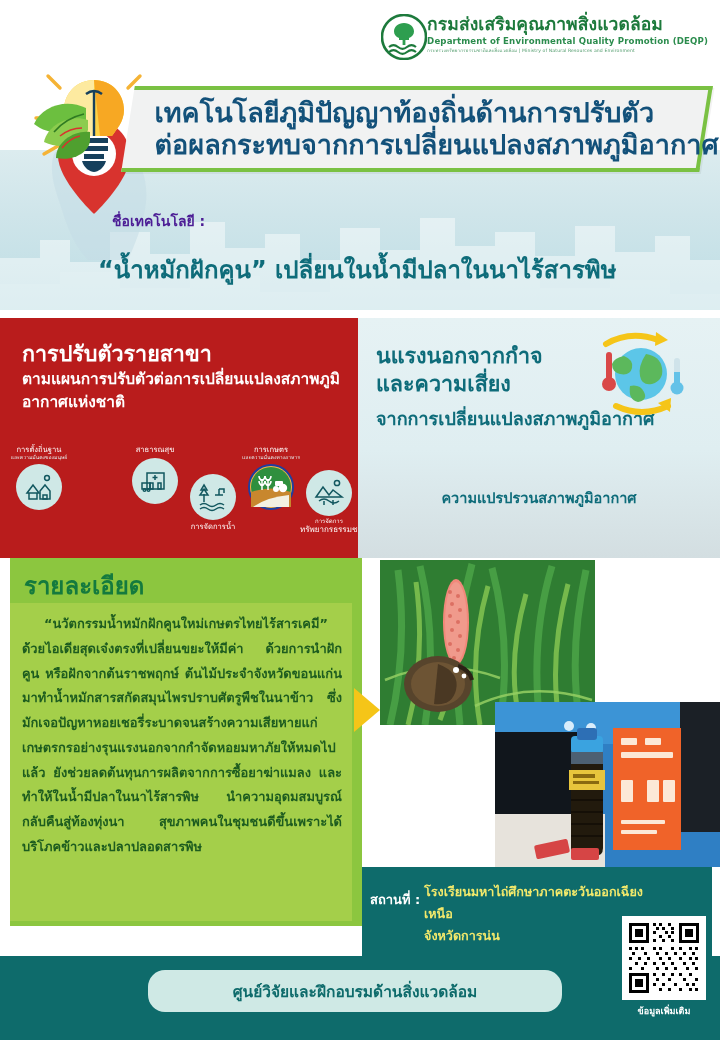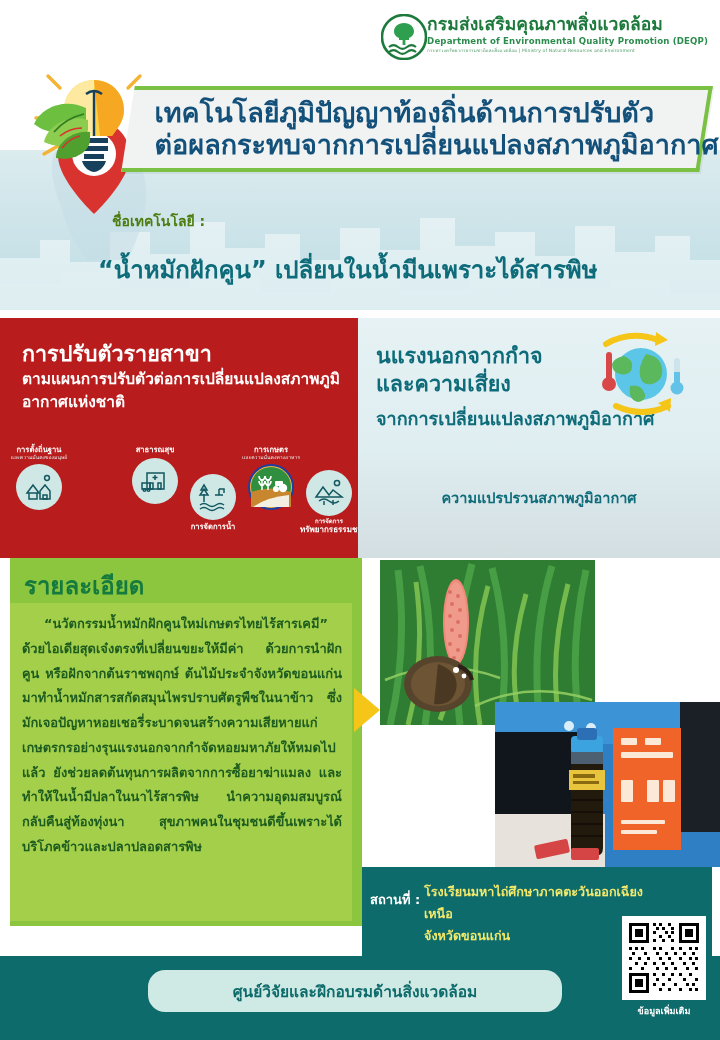--- a/index.html
+++ b/index.html
@@ -35,42 +35,42 @@
   .title-inner { transform:skewX(9deg); padding:7px 16px 0 26px; }
   .title-l1, .title-l2 {
     color:#13517a; font-weight:bold; white-space:nowrap; line-height:1.18;
   }
   .title-l1 { font-size:27px; }
   .title-l2 { font-size:27px; }
 
   
   .graphic { position:absolute; left:18px; top:2px; width:160px; height:200px; }
 
-  .tech-label { position:absolute; left:112px; top:150px; font-size:14px; color:#4d7c0f; font-weight:bold; }
+  .tech-label { position:absolute; left:112px; top:150px; font-size:14px; color:#4c1d95; font-weight:bold; }
   .tech-name {
     position:absolute; left:98px; top:190px; width:610px;
     font-size:24px; font-weight:bold; color:#0e6c7a; white-space:nowrap;
   }
 
   
   .panel-left {
     position:absolute; left:0; top:318px; width:358px; height:240px;
     background:#b91c1c;
   }
   .panel-left-h1 { position:absolute; left:22px; top:18px; font-size:21.5px; font-weight:bold; color:#ffffff; }
   .panel-left-h2 { position:absolute; left:22px; top:50px; width:330px; font-size:15.5px; font-weight:bold; color:#ffffff; line-height:1.5; }
 
   .sectors { position:absolute; left:6px; top:128px; width:348px; height:108px; }
   .sector { position:absolute; width:58px; }
   .sec-circle {
     width:46px; height:46px; border-radius:50%; background:#cfe8e6;
     margin:0 auto; position:relative; display:flex; align-items:center; justify-content:center;
   }
   .sec-circle.active { background:#f6b545; border:2.5px solid #1f3fa0; }
-  .sec-lab { text-align:center; font-size:7.6px; font-weight:bold; color:#ffffff; line-height:1.15; }
+  .sec-lab { text-align:center; font-size:7.6px; font-weight:normal; color:#ffffff; line-height:1.15; }
   .sec-sub { text-align:center; font-size:5.1px; color:#e6f5f4; line-height:1.15; }
 
   .panel-right {
     position:absolute; left:358px; top:318px; width:362px; height:240px;
     background:linear-gradient(180deg,#e6f2f4 0%,#dfeef1 55%,#d3dee1 100%);
   }
   .panel-right-h1 { position:absolute; left:18px; top:24px; font-size:21.5px; font-weight:bold; color:#0e6c7a; line-height:1.3; }
   .panel-right-h2 { position:absolute; left:18px; top:86px; font-size:18px; font-weight:bold; color:#0e6c7a; }
   .panel-right-sub { position:absolute; left:0; top:168px; width:362px; text-align:center; font-size:14.5px; font-weight:bold; color:#0e6c7a; }
   .globe { position:absolute; right:24px; top:10px; width:110px; height:92px; }
@@ -185,21 +185,21 @@
   </div>
 
   <div class="title-plate">
     <div class="title-inner">
       <div class="title-l1">เทคโนโลยีภูมิปัญญาท้องถิ่นด้านการปรับตัว</div>
       <div class="title-l2">ต่อผลกระทบจากการเปลี่ยนแปลงสภาพภูมิอากาศ</div>
     </div>
   </div>
 
   <div class="tech-label">ชื่อเทคโนโลยี :</div>
-  <div class="tech-name">“น้ำหมักฝักคูน” เปลี่ยนในน้ำมีนเพราะได้สารพิษ</div>
+  <div class="tech-name">“น้ำหมักฝักคูน” เปลี่ยนในน้ำมีปลาในนาไร้สารพิษ</div>
 </div>
 
 <div class="panel-left">
   <div class="panel-left-h1">การปรับตัวรายสาขา</div>
   <div class="panel-left-h2">ตามแผนการปรับตัวต่อการเปลี่ยนแปลงสภาพภูมิอากาศแห่งชาติ</div>
 
   <div class="sectors">
 
     <div class="sector" style="left:4px; top:0;">
       <div class="sec-lab">การตั้งถิ่นฐาน</div>
@@ -410,21 +410,21 @@
     </g>
     <rect x="40" y="140" width="34" height="14" rx="2" fill="#d64545" transform="rotate(-12 57 147)"></rect>
     <rect x="76" y="146" width="28" height="12" rx="2" fill="#d64545"></rect>
   </svg>
 </div>
 
 <div class="loc-strip">
   <div class="loc-label">สถานที่ :</div>
   <div class="loc-value">
     <div>โรงเรียนมหาไถ่ศึกษาภาคตะวันออกเฉียงเหนือ</div>
-    <div>จังหวัดขอนแก่น</div>
+    <div>จังหวัดการน่น</div>
   </div>
 </div>
 
 <div class="footer">
   <div class="footer-pill">
     <span>ศูนย์วิจัยและฝึกอบรมด้านสิ่งแวดล้อม</span>
   </div>
 </div>
 
 <div class="qr-box">

